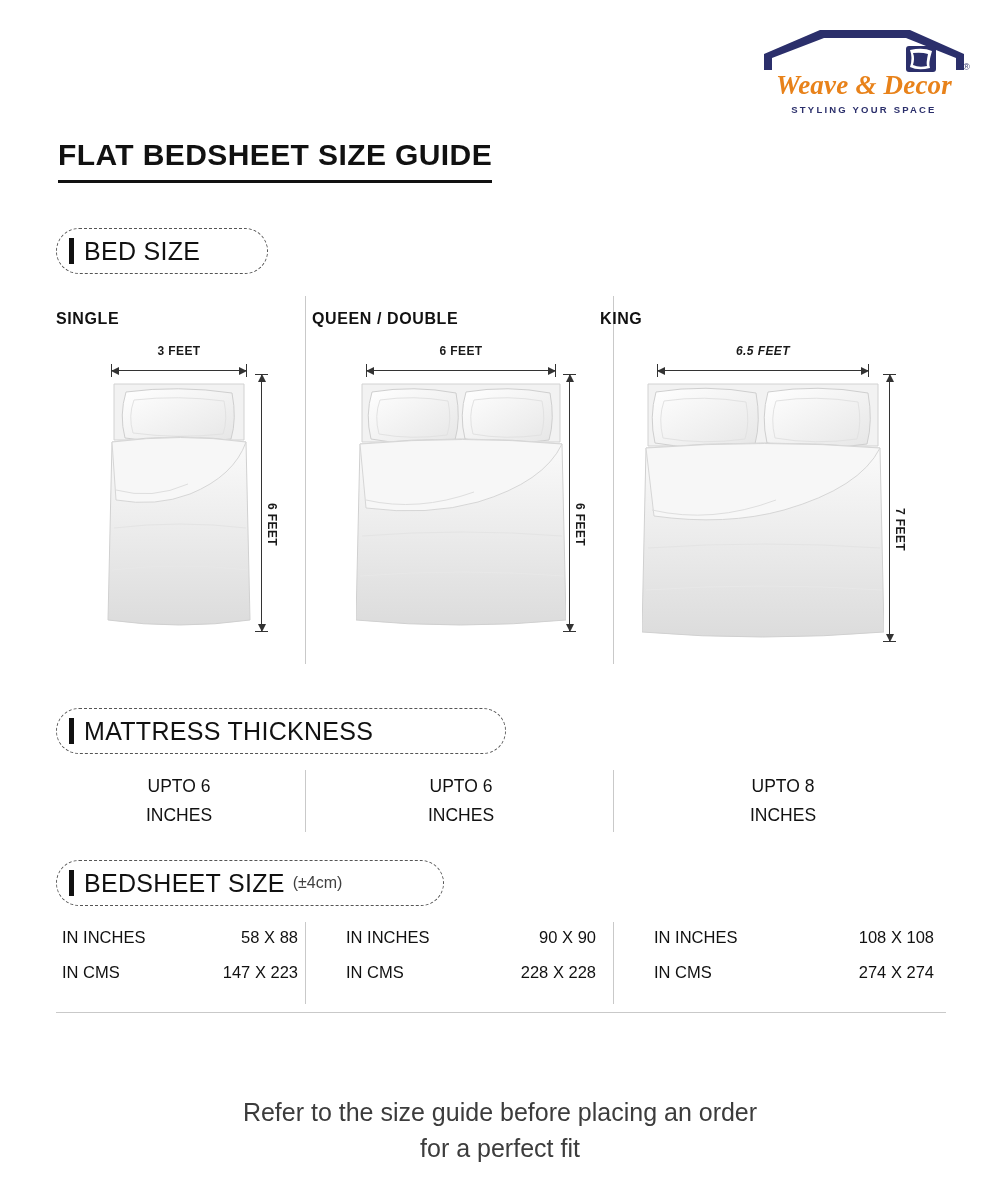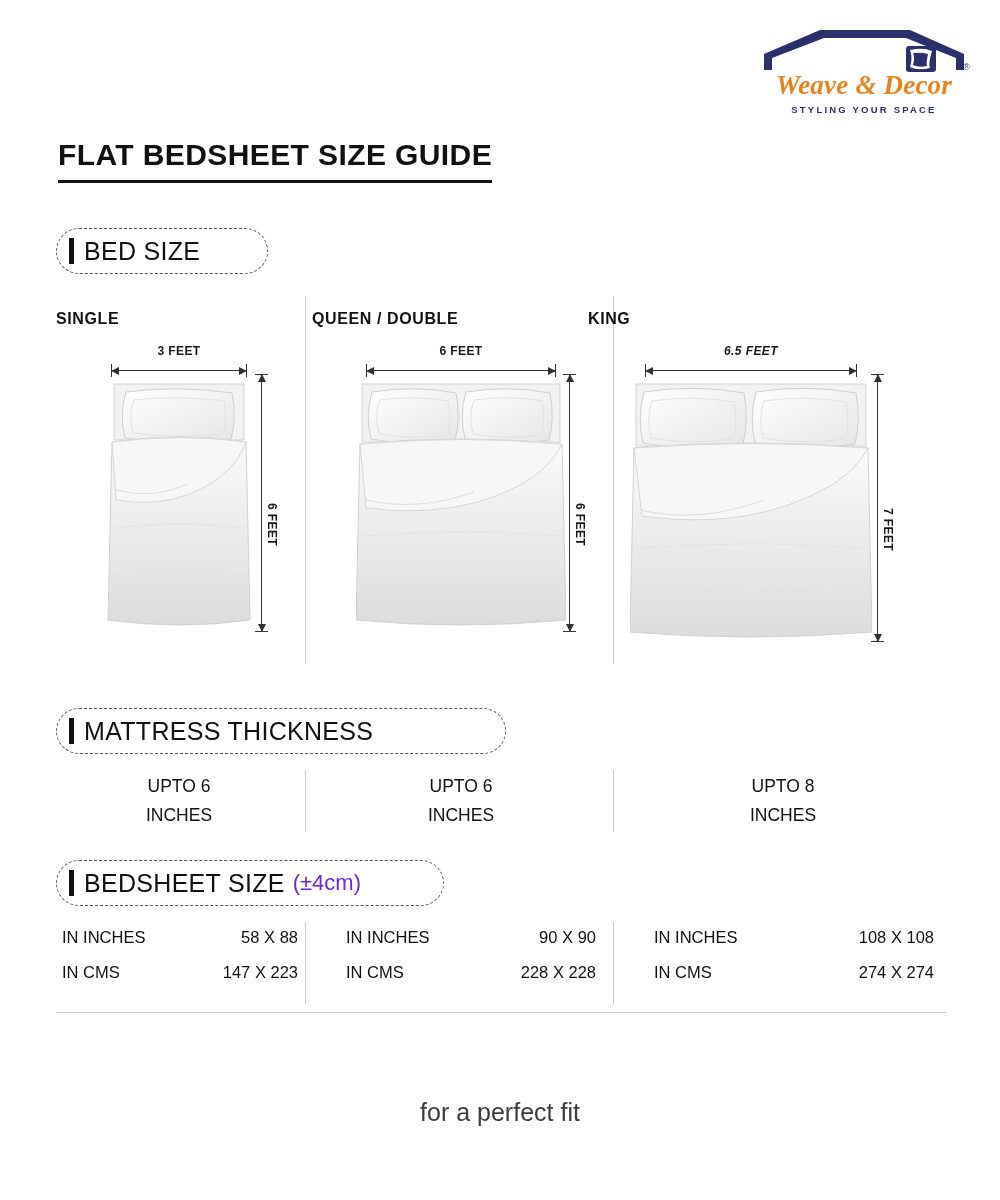--- a/index.html
+++ b/index.html
@@ -90,23 +90,23 @@
     margin-right: 10px;
   }
   .pill .ptxt {
     font-size: 25px;
     font-weight: normal;
     letter-spacing: .3px;
     color: #111;
     white-space: nowrap;
   }
   .pill .psub {
-    font-size: 22px;
+    font-size: 16px;
     font-weight: normal;
-    color: #6d28d9;
+    color: #404040;
     margin-left: 8px;
     white-space: nowrap;
   }
 
   #pill-bed      { left: 56px; top: 228px; width: 212px; }
   #pill-mattress { left: 56px; top: 708px; width: 450px; }
   #pill-bedsheet { left: 56px; top: 860px; width: 388px; }
 
   
   .vline {
@@ -127,21 +127,21 @@
     width: 890px;
     height: 1px;
     background: #c9c9c9;
   }
   #hline-1 { top: 1012px; }
 
   
   .col { position: absolute; top: 310px; }
   #col-single { left: 56px;  width: 246px; }
   #col-queen  { left: 312px; width: 298px; }
-  #col-king   { left: 588px; width: 326px; }
+  #col-king   { left: 600px; width: 326px; }
 
   .col-title {
     text-align: left;
     font-size: 16px;
     font-weight: bold;
     letter-spacing: .6px;
     color: #111;
   }
 
   
@@ -472,14 +472,15 @@
   </div>
   <div class="bs-row">
     <span class="k">IN CMS</span>
     <span class="v">274 X 274</span>
   </div>
 </div>
 
 <div class="hline" id="hline-1"></div>
 
 <div class="footer">
+  <div>Refer to the size guide before placing an order</div>
   <div>for a perfect fit</div>
 </div>
 
 </body></html>

